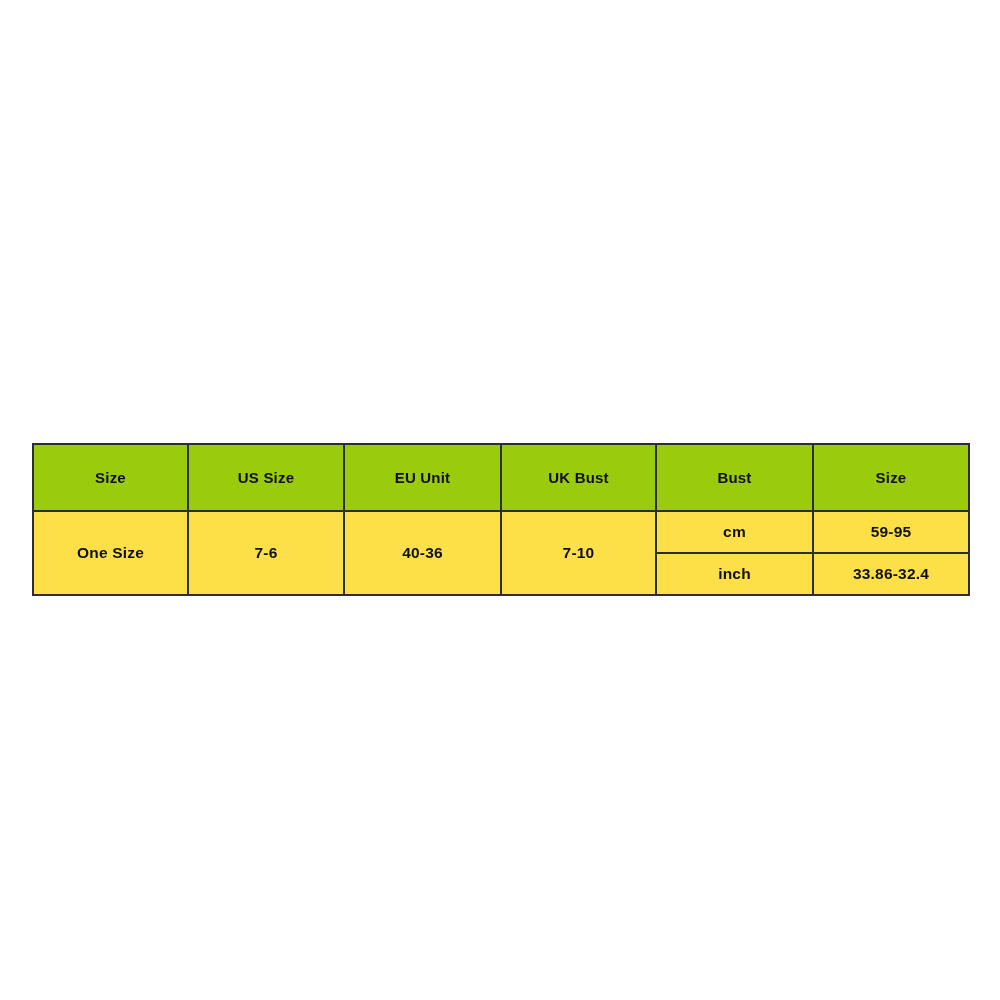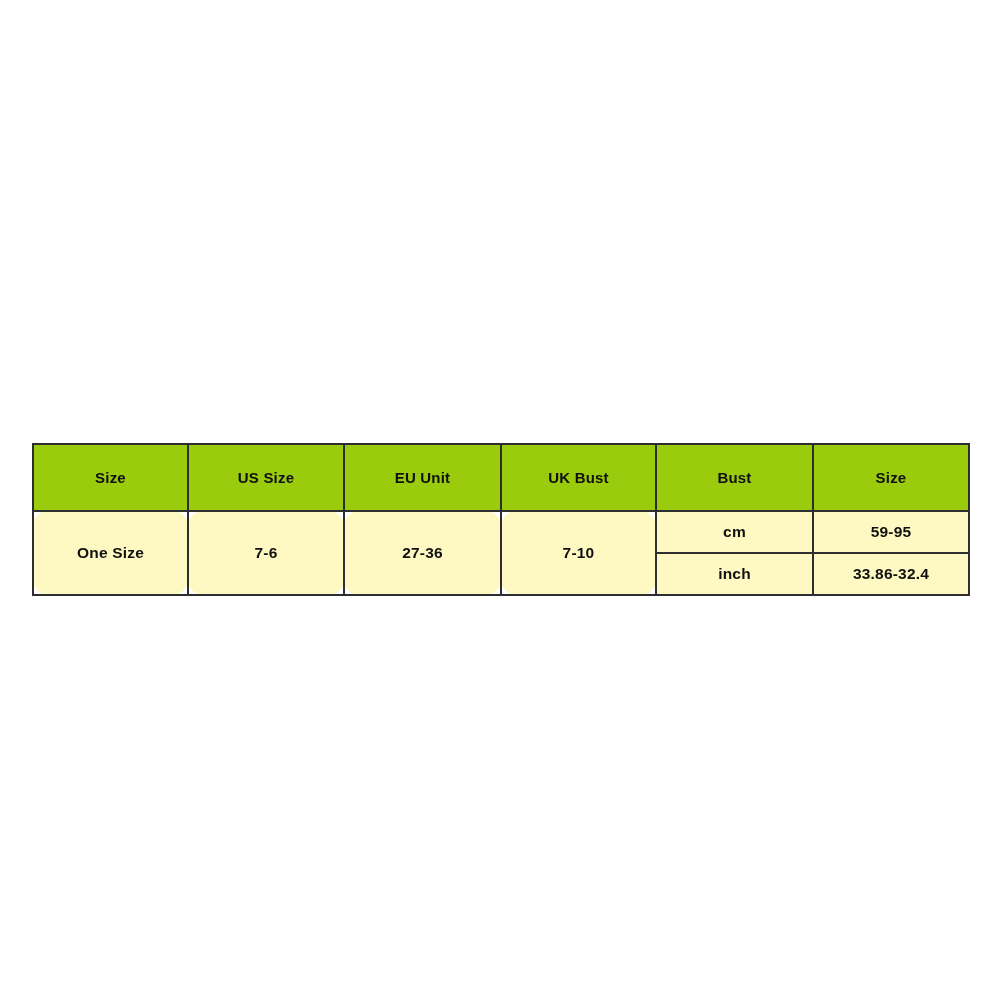--- a/index.html
+++ b/index.html
@@ -35,37 +35,36 @@
   table.size-chart td,
   table.size-chart th {
     border: 2px solid #2e2e2e;
     text-align: center;
     vertical-align: middle;
     padding: 0;
     color: #101010;
     font-weight: bold;
     font-size: 15px;
     letter-spacing: 0.2px;
-    background: #fef9c3;
+    background: #fde047;
   }
 
   table.size-chart thead th {
     background: #9ACB0C;
     height: 65px;
     font-size: 15px;
   }
 
   table.size-chart tbody td {
     height: 40px;
     font-size: 15.5px;
   }
 
   td.span-cell {
     font-size: 15.5px;
-    border-radius: 15px;
   }
 
   
   col.c-size    { width: 155px; }
   col.c-us      { width: 156px; }
   col.c-eu      { width: 157px; }
   col.c-uk      { width: 155px; }
   col.c-unit    { width: 157px; }
   col.c-bust    { width: 156px; }
 </style>
@@ -89,21 +88,21 @@
         <th>EU Unit</th>
         <th>UK Bust</th>
         <th>Bust</th>
         <th>Size</th>
       </tr>
     </thead>
     <tbody>
       <tr>
         <td class="span-cell" rowspan="2">One Size</td>
         <td class="span-cell" rowspan="2">7-6</td>
-        <td class="span-cell" rowspan="2">27-36</td>
+        <td class="span-cell" rowspan="2">40-36</td>
         <td class="span-cell" rowspan="2">7-10</td>
         <td>cm</td>
         <td>59-95</td>
       </tr>
       <tr>
         <td>inch</td>
         <td>33.86-32.4</td>
       </tr>
     </tbody>
   </table>

